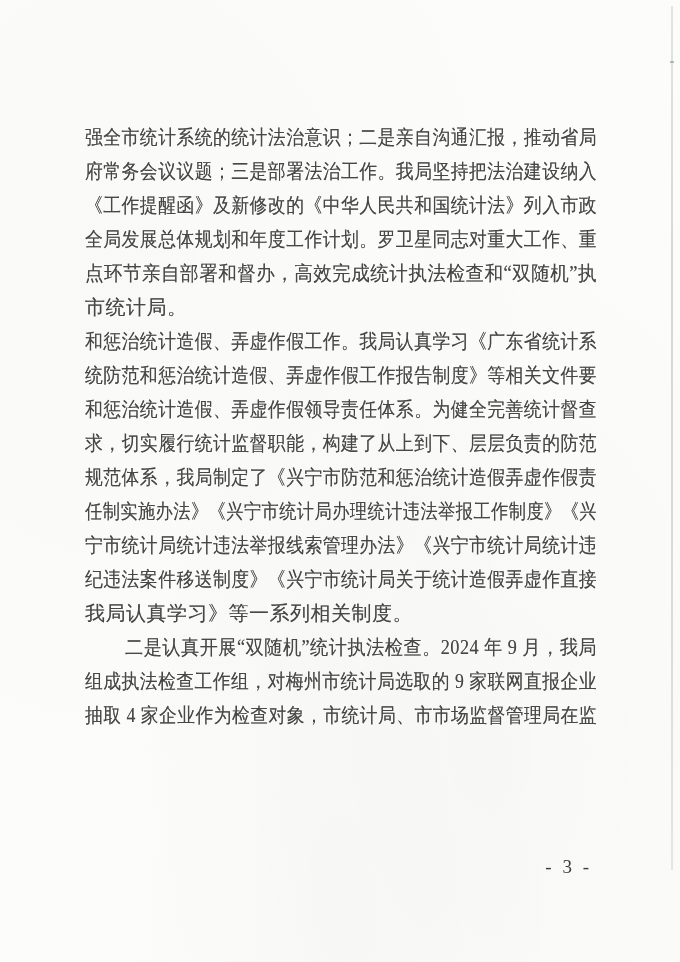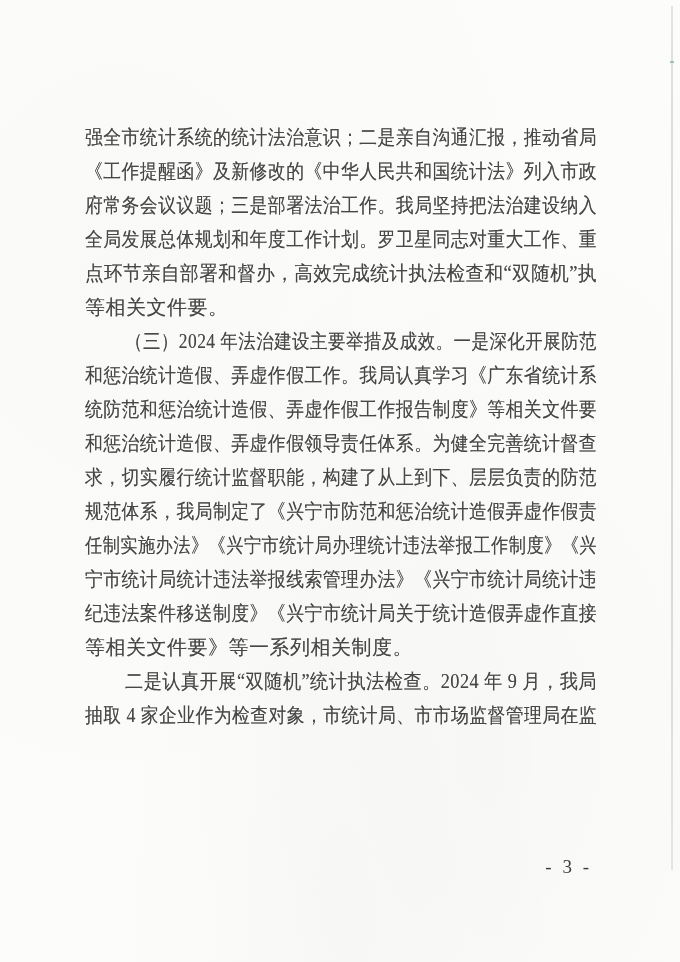--- a/index.html
+++ b/index.html
@@ -70,34 +70,34 @@
     background: #7ba8a0;
     opacity: 0.65;
   }
 </style>
 </head>
 <body>
 
 <div class="page">
   <div class="text-block" id="lines-container">
       <div class="line"><span style="transform: scaleX(0.891986);">强全市统计系统的统计法治意识；二是亲自沟通汇报，推动省局</span></div>
+      <div class="line"><span style="transform: scaleX(0.891986);">府常务会议议题；三是部署法治工作。我局坚持把法治建设纳入</span></div>
       <div class="line"><span style="transform: scaleX(0.891986);">《工作提醒函》及新修改的《中华人民共和国统计法》列入市政</span></div>
-      <div class="line"><span style="transform: scaleX(0.891986);">府常务会议议题；三是部署法治工作。我局坚持把法治建设纳入</span></div>
       <div class="line"><span style="transform: scaleX(0.891986);">全局发展总体规划和年度工作计划。罗卫星同志对重大工作、重</span></div>
       <div class="line"><span style="transform: scaleX(0.92793);">点环节亲自部署和督办，高效完成统计执法检查和“双随机”执</span></div>
-      <div class="line"><span>等相关文件要。</span></div>
-      <div class="line"><span style="margin-left: 40px; transform: scaleX(0.874884);">（三）2024 年法治建设主要举措及成效。一是深化开展防范</span></div>
+      <div class="line"><span>市统计局。</span></div>
       <div class="line"><span style="transform: scaleX(0.891986);">和惩治统计造假、弄虚作假工作。我局认真学习《广东省统计系</span></div>
       <div class="line"><span style="transform: scaleX(0.891986);">统防范和惩治统计造假、弄虚作假工作报告制度》等相关文件要</span></div>
       <div class="line"><span style="transform: scaleX(0.891986);">和惩治统计造假、弄虚作假领导责任体系。为健全完善统计督查</span></div>
       <div class="line"><span style="transform: scaleX(0.891986);">求，切实履行统计监督职能，构建了从上到下、层层负责的防范</span></div>
       <div class="line"><span style="transform: scaleX(0.891986);">规范体系，我局制定了《兴宁市防范和惩治统计造假弄虚作假责</span></div>
       <div class="line"><span style="transform: scaleX(0.861228);">任制实施办法》《兴宁市统计局办理统计违法举报工作制度》《兴</span></div>
       <div class="line"><span style="transform: scaleX(0.891986);">宁市统计局统计违法举报线索管理办法》《兴宁市统计局统计违</span></div>
       <div class="line"><span style="transform: scaleX(0.891986);">纪违法案件移送制度》《兴宁市统计局关于统计造假弄虚作直接</span></div>
-      <div class="line"><span>等相关文件要》等一系列相关制度。</span></div>
+      <div class="line"><span>我局认真学习》等一系列相关制度。</span></div>
       <div class="line"><span style="margin-left: 40px; transform: scaleX(0.91073);">二是认真开展“双随机”统计执法检查。2024 年 9 月，我局</span></div>
+      <div class="line"><span style="transform: scaleX(0.890435);">组成执法检查工作组，对梅州市统计局选取的 9 家联网直报企业</span></div>
       <div class="line"><span style="transform: scaleX(0.890435);">抽取 4 家企业作为检查对象，市统计局、市市场监督管理局在监</span></div>
     </div>
   <div class="page-number">- 3 -</div>
   <div class="scan-edge"></div>
   <div class="scan-speck"></div>
 </div>
 
 </body></html>

